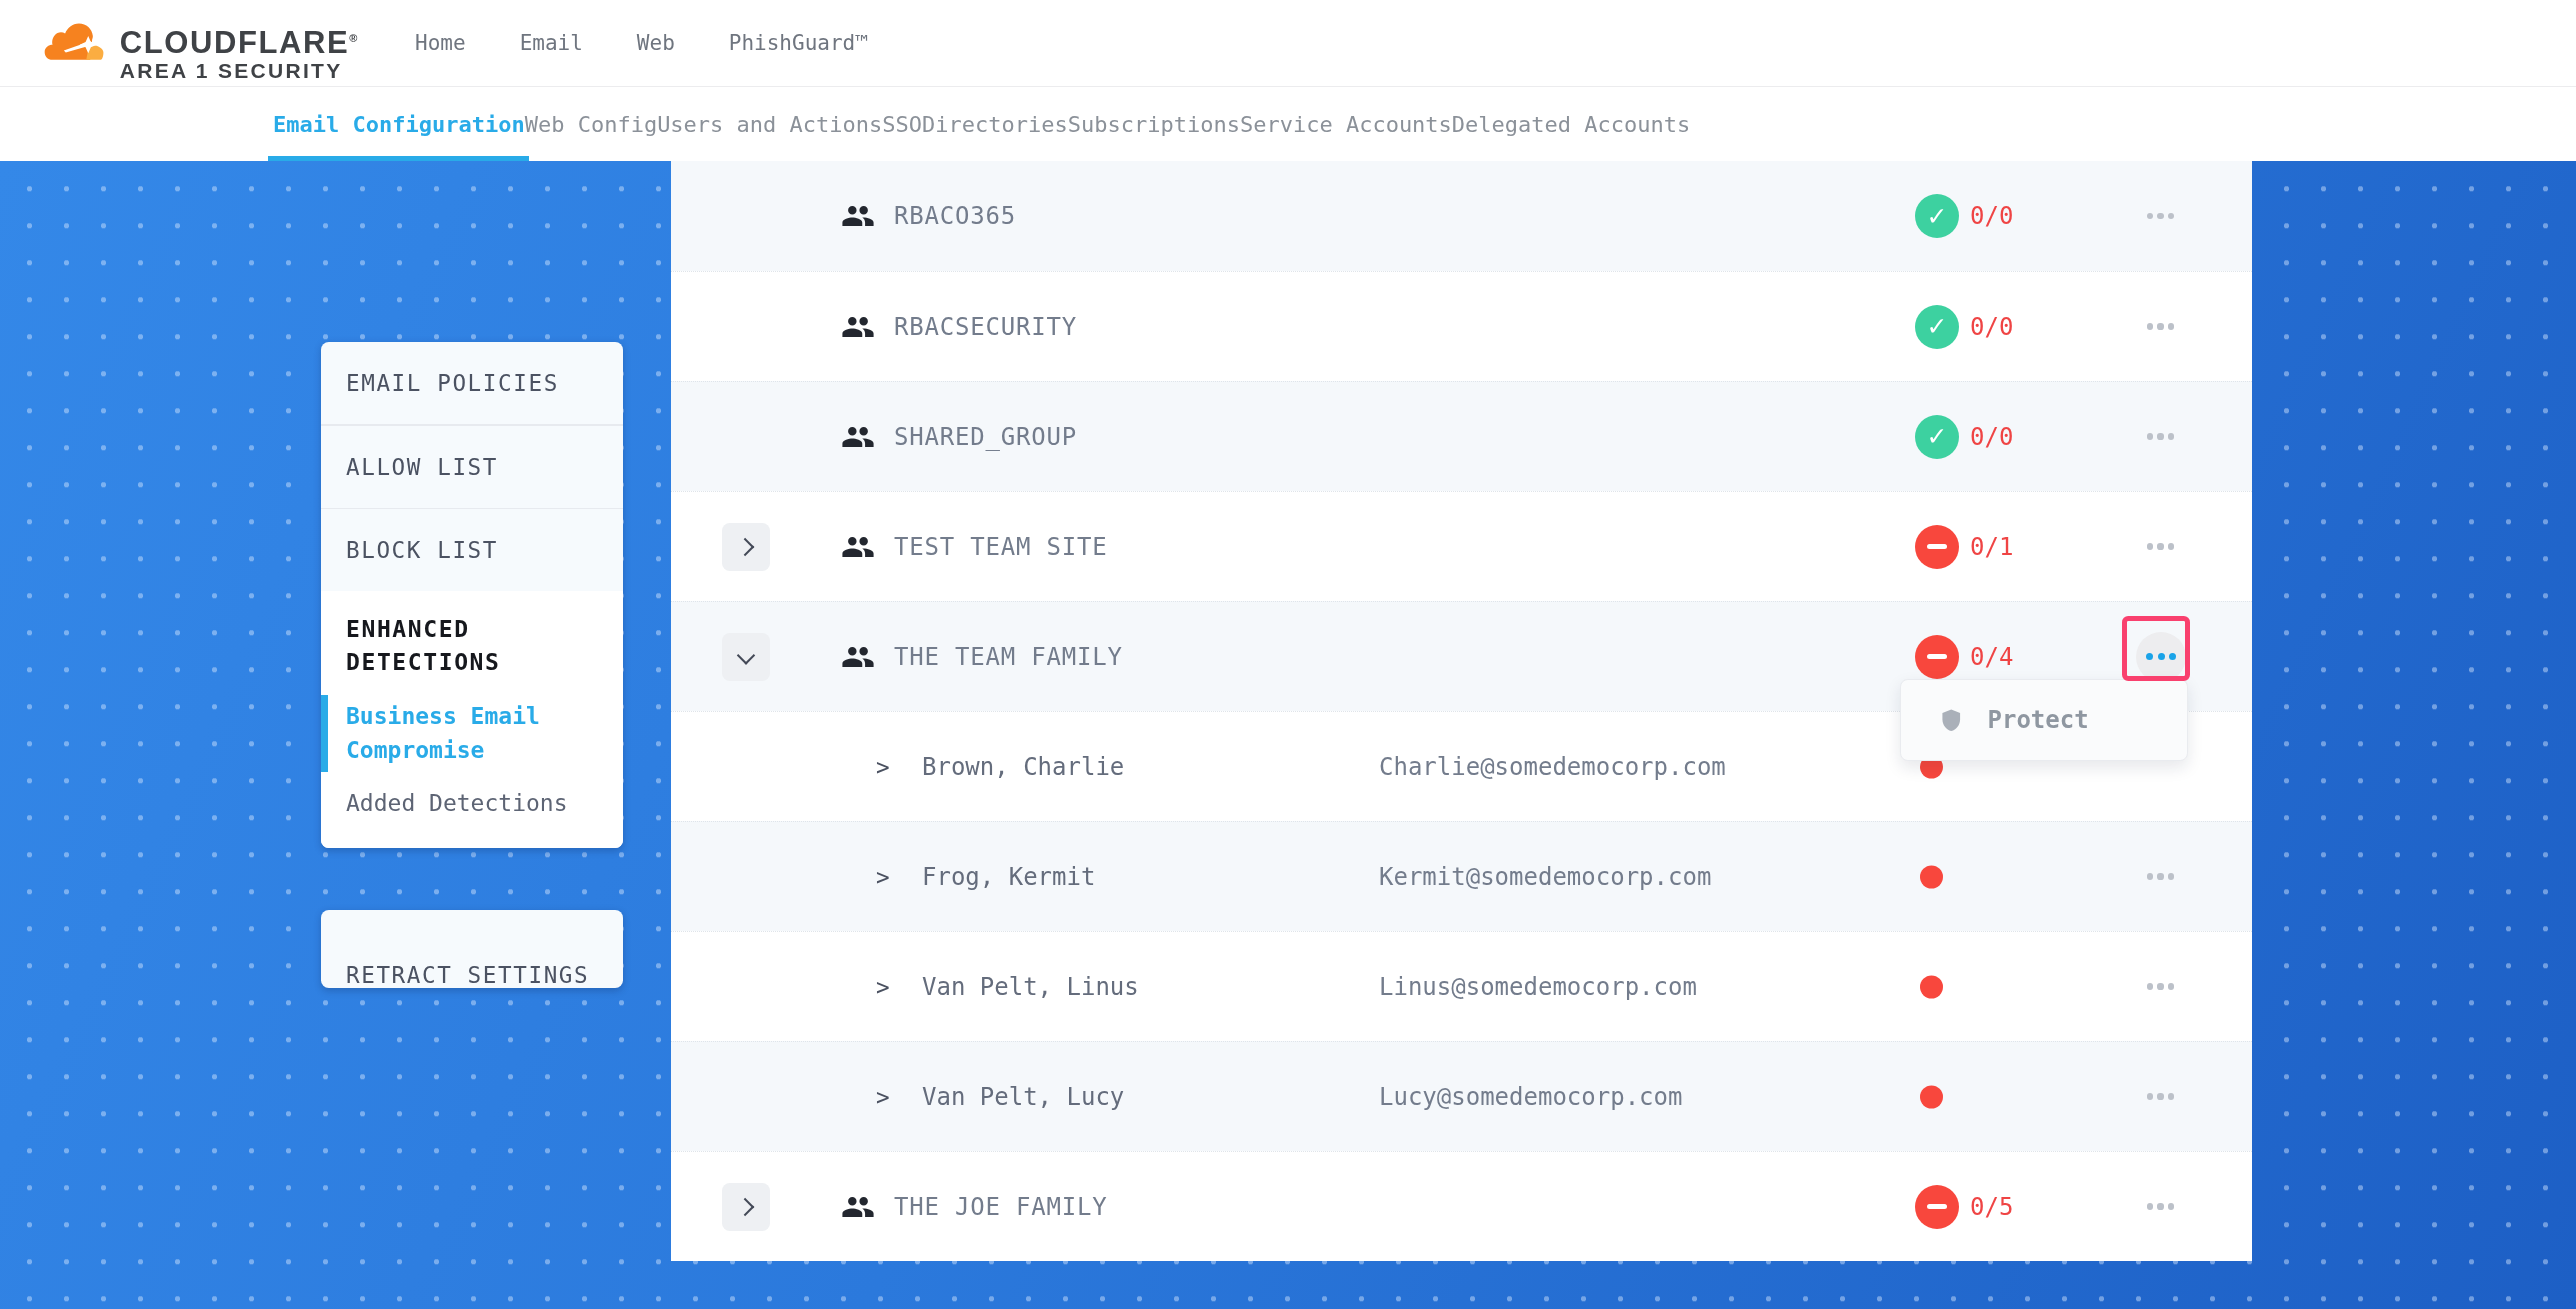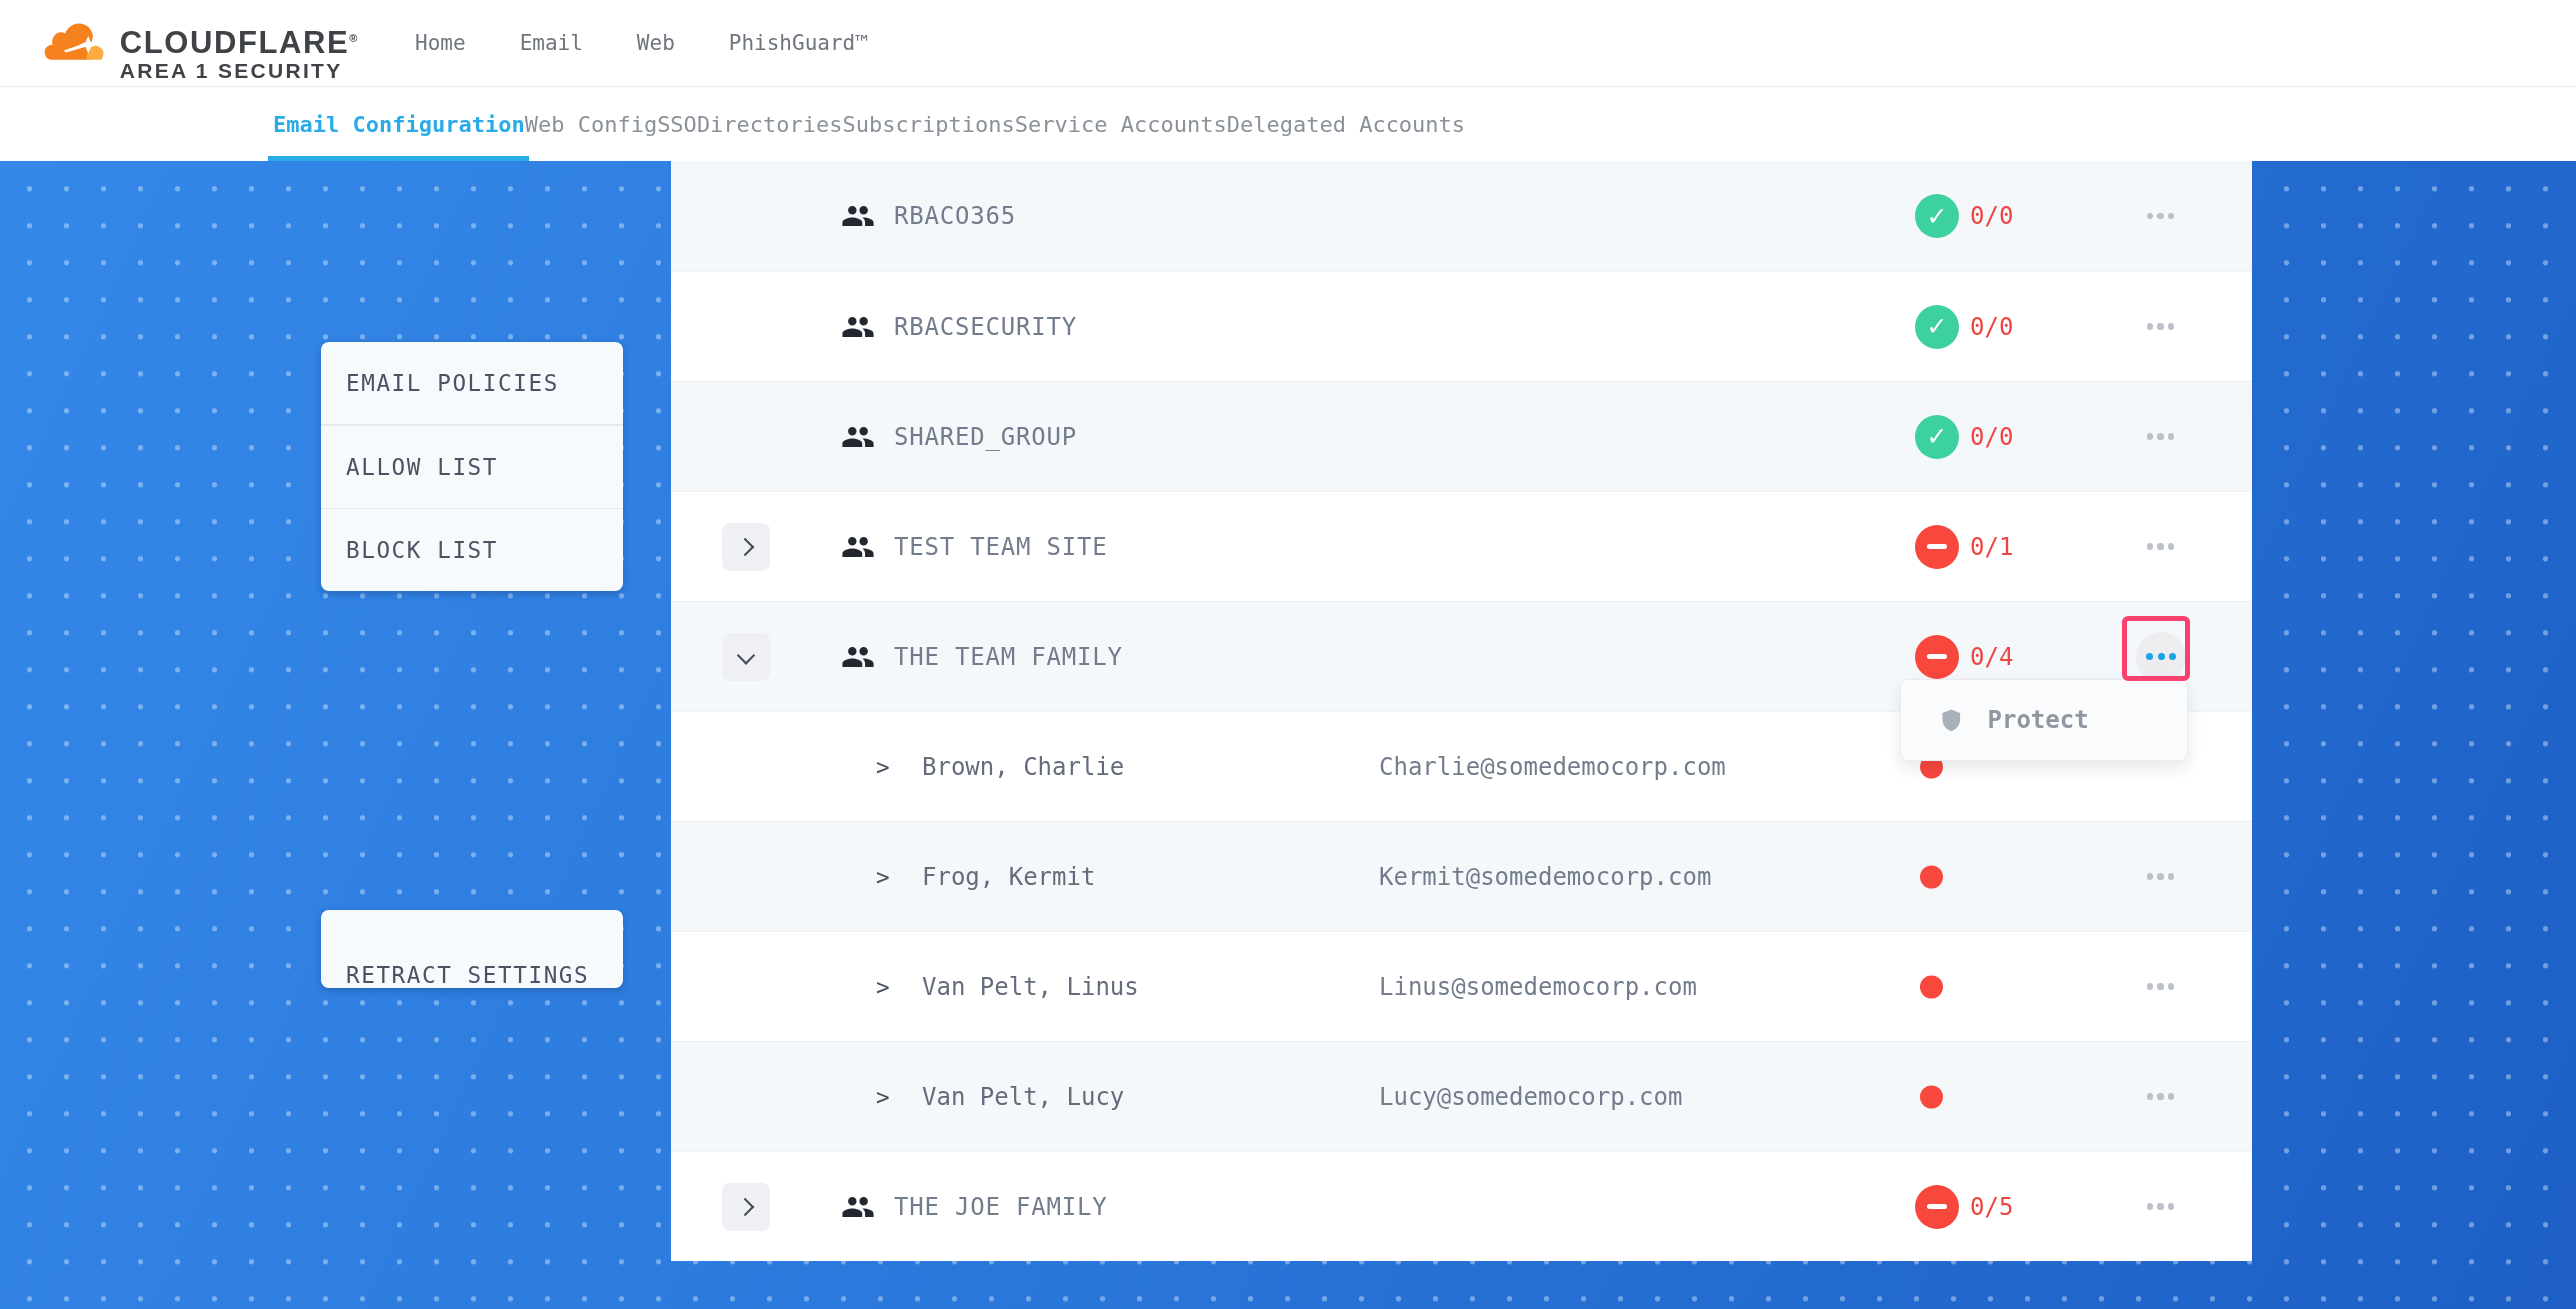--- a/index.html
+++ b/index.html
@@ -118,38 +118,46 @@
     
     
     
     
   </div>
 </div>
 
 <div class="tabs">
     <div class="tab active">Email Configuration</div>
     <div class="tab">Web Config</div>
+    <div class="tab">Users and Actions</div>
     <div class="tab">SSO</div>
     <div class="tab">Directories</div>
     <div class="tab">Subscriptions</div>
     <div class="tab">Service Accounts</div>
     <div class="tab">Delegated Accounts</div>
   </div>
 
 <div class="content">
 
 
   <div class="card" style="top:181px;">
     <div id="policy-items">
         <div class="card-item">EMAIL POLICIES</div>
         <div class="card-divider"></div>
         <div class="card-item">ALLOW LIST</div>
         <div class="card-divider"></div>
         <div class="card-item">BLOCK LIST</div>
       </div>
+    <div class="active-section">
+      <div class="enh-title">ENHANCED DETECTIONS</div>
+      <div id="enhanced-items">
+          <div class="side-sub active">Business Email Compromise<span class="active-bar"></span></div>
+          <div class="side-sub plain">Added Detections</div>
+        </div>
+    </div>
   </div>
 
   <div class="card" style="top:749px; height:78px; display:flex; align-items:flex-end;">
     <span class="card-item" style="height:auto;">RETRACT SETTINGS</span>
   </div>
 
   <div class="panel">
       <div class="row group light">
 
     <svg class="gicon" viewBox="0 0 24 24">

